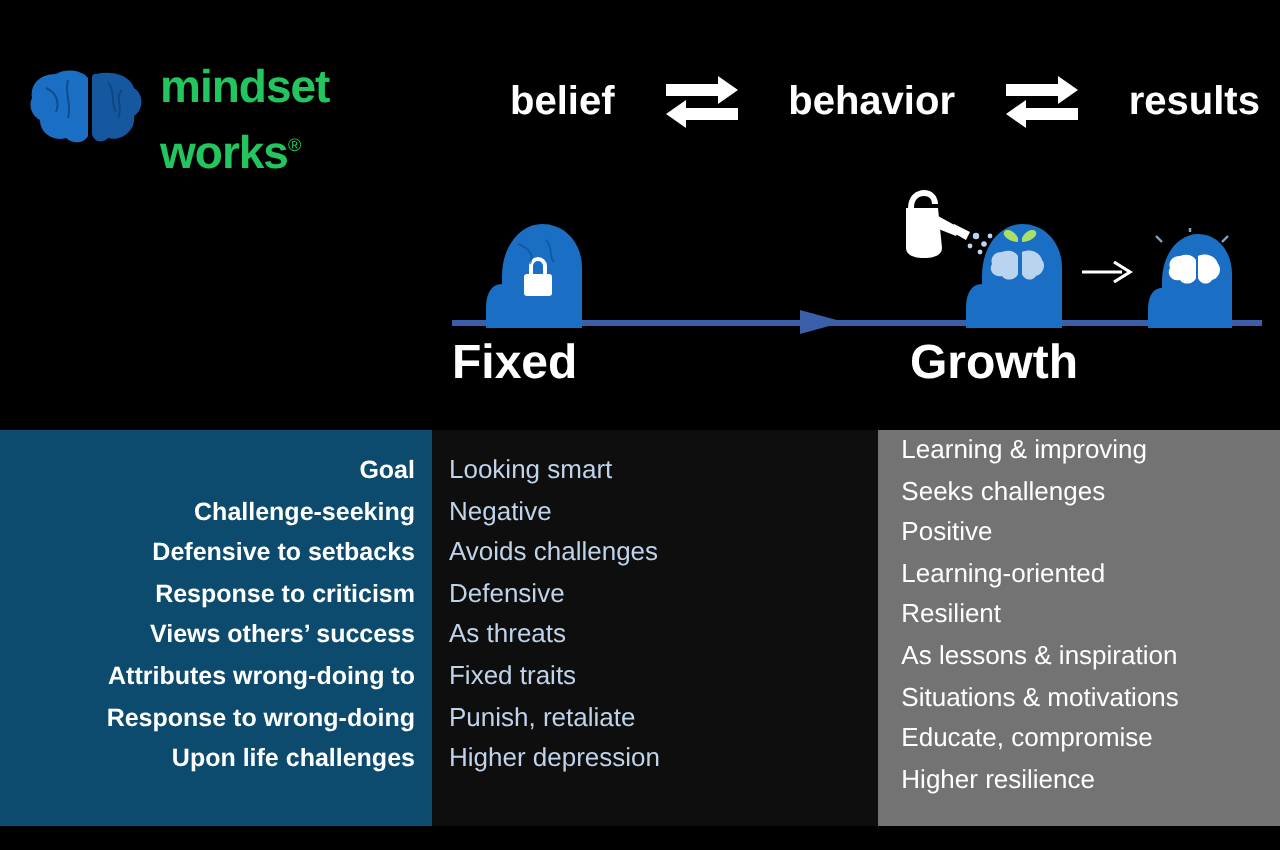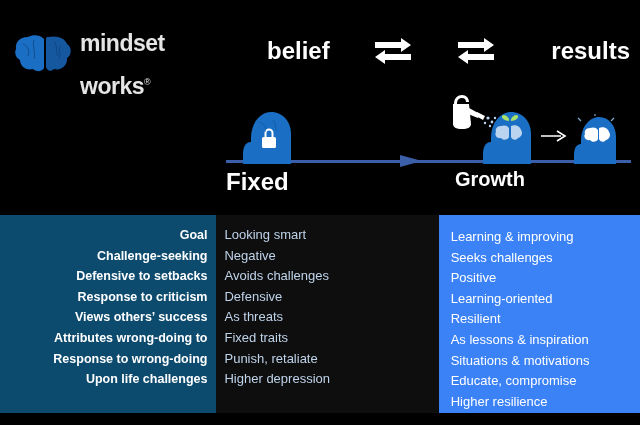--- a/index.html
+++ b/index.html
@@ -29,58 +29,57 @@
     left: 0;
     top: 3px;
     width: 58px;
     height: 46px;
   }
   #logo-text {
     position: absolute;
     left: 66px;
     top: 4px;
     width: 120px;
-    color: #e5e5e5;
+    color: #22c55e;
     line-height: 1.0;
   }
   .logo-line1 {
     font-size: 23px;
     font-weight: bold;
     letter-spacing: -0.5px;
     display: block;
   }
   .logo-line2 {
     font-size: 23px;
     font-weight: bold;
     letter-spacing: -0.5px;
     display: block;
-    margin-top: 20px;
+    margin-top: 10px;
   }
   .logo-reg {
     font-size: 9px;
     vertical-align: super;
     font-weight: normal;
   }
 
   
   #equation {
     position: absolute;
     left: 255px;
     top: 30px;
     width: 375px;
     height: 42px;
     display: flex;
     align-items: center;
     justify-content: space-between;
   }
   .eq-word {
     color: #ffffff;
-    font-size: 24px;
-    font-weight: bold;
-    margin-left: 12px;
+    font-size: 20px;
+    font-weight: bold;
   }
   .eq-arrows {
     width: 40px;
     height: 26px;
     flex: 0 0 auto;
   }
 
   
   #mid-band {
     position: absolute;
@@ -137,21 +136,21 @@
     top: 78px;
     color: #ffffff;
     font-size: 24px;
     font-weight: bold;
   }
   #label-growth {
     position: absolute;
     left: 455px;
     top: 78px;
     color: #ffffff;
-    font-size: 20px;
+    font-size: 24px;
     font-weight: bold;
   }
 
   
   #table {
     position: absolute;
     left: 0;
     top: 215px;
     width: 640px;
     height: 198px;
@@ -164,23 +163,23 @@
     padding: 10px 9px 0 0;
   }
   #col-fixed {
     width: 232px;
     background: #0e0e0e;
     box-sizing: border-box;
     padding: 10px 0 0 8px;
   }
   #col-growth {
     width: 210px;
-    background: #3b82f6;
+    background: #737373;
     box-sizing: border-box;
-    padding: 12px 0 0 12px;
+    padding: 0 0 0 12px;
   }
   .row-label {
     color: #ffffff;
     font-size: 12.5px;
     font-weight: bold;
     text-align: right;
     height: 20.6px;
     line-height: 20.6px;
     white-space: nowrap;
   }
@@ -232,20 +231,21 @@
   </div>
 
   <div id="equation">
     <span class="eq-word">belief</span>
     <svg class="eq-arrows" viewBox="0 0 40 26">
       <g fill="#ffffff">
         <path d="M2 4 H28 V0 L38 7 L28 14 V10 H2 Z"></path>
         <path d="M38 22 H12 V26 L2 19 L12 12 V16 H38 Z"></path>
       </g>
     </svg>
+    <span class="eq-word">behavior</span>
     <svg class="eq-arrows" viewBox="0 0 40 26">
       <g fill="#ffffff">
         <path d="M2 4 H28 V0 L38 7 L28 14 V10 H2 Z"></path>
         <path d="M38 22 H12 V26 L2 19 L12 12 V16 H38 Z"></path>
       </g>
     </svg>
     <span class="eq-word">results</span>
   </div>
 
   <div id="mid-band">

